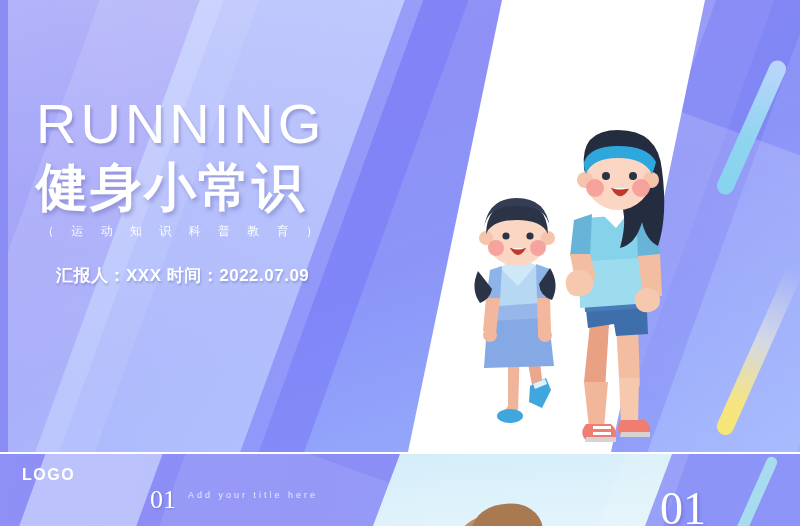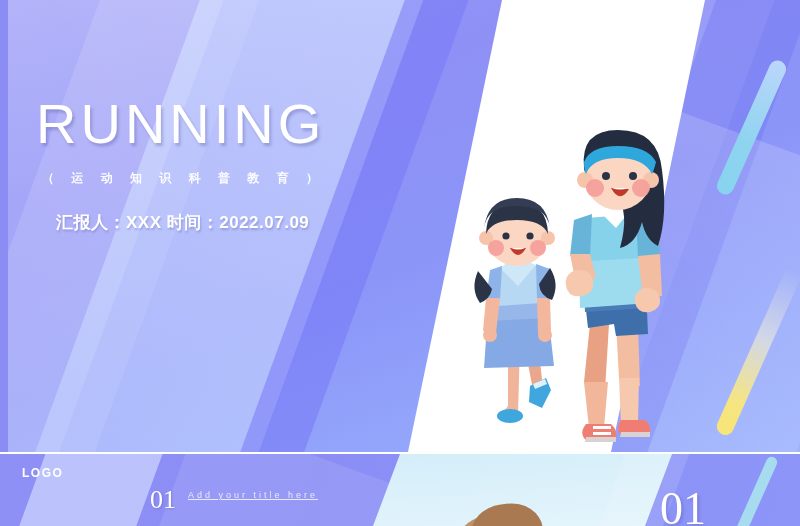--- a/index.html
+++ b/index.html
@@ -89,22 +89,22 @@
     font-family:"Liberation Sans","DejaVu Sans",sans-serif;
   }
   .t-cn{
     margin-top:8px;
     font-size:52px;font-weight:700;color:#ffffff;letter-spacing:2px;
     line-height:1.05;
     text-shadow:2px 3px 4px rgba(60,60,140,.30);
     font-family:"DejaVu Sans","Liberation Sans",sans-serif;
   }
   .t-sub{
-    margin-top:18px;margin-left:6px;
-    font-size:12px;color:#ffffff;letter-spacing:7px;font-weight:700;
+    margin-top:8px;margin-left:6px;
+    font-size:12px;color:#ffffff;letter-spacing:7px;font-weight:400;
     opacity:.96;
   }
   .t-meta{
     margin-top:24px;margin-left:20px;
     font-size:17px;font-weight:700;color:#ffffff;letter-spacing:.5px;
     text-shadow:1px 2px 2px rgba(60,60,140,.25);
   }
 
   
   .illus{position:absolute;left:430px;top:128px;width:280px;height:325px;}
@@ -139,38 +139,38 @@
     background:#c09166;border-radius:50% 50% 10% 10%/90% 90% 10% 10%;
     transform:rotate(-14deg);
   }
   .s2-stripe{
     position:absolute;left:744px;top:452px;width:11px;height:120px;
     background:#a6dbf0;border-radius:14px;
     transform:rotate(24deg);transform-origin:center;
   }
   .logo{
     position:absolute;left:22px;top:466px;
-    font-size:12px;font-weight:700;letter-spacing:1.5px;color:#ffffff;
+    font-size:16px;font-weight:700;letter-spacing:1.5px;color:#ffffff;
   }
   .s2-title{
     position:absolute;left:150px;top:487px;display:flex;align-items:flex-start;gap:12px;
   }
   .s2-num{
     font-family:"Liberation Serif","DejaVu Serif",serif;
     font-size:26px;color:#ffffff;line-height:1;
     text-shadow:1px 1px 2px rgba(70,70,150,.3);
   }
   .s2-txtwrap{display:flex;flex-direction:column;}
   .s2-cn{
     font-size:19px;font-weight:700;color:#ffffff;letter-spacing:1px;line-height:1.1;
     text-shadow:1px 1px 2px rgba(70,70,150,.3);
     font-family:"DejaVu Sans","Liberation Sans",sans-serif;
   }
   .s2-en{
-    margin-top:3px;font-size:9px;color:rgba(255,255,255,.78);letter-spacing:3px;text-decoration:underline;
+    margin-top:3px;font-size:9px;color:rgba(255,255,255,.78);letter-spacing:3px;
   }
   .s2-bignum{
     position:absolute;left:660px;top:486px;
     font-family:"Liberation Serif","DejaVu Serif",serif;
     font-size:46px;color:#ffffff;line-height:1;
     text-shadow:2px 2px 3px rgba(70,70,150,.28);
   }
 </style>
 </head>
 <body>
@@ -290,20 +290,21 @@
           <circle cx="195" cy="48" r="4" fill="#2b3347"></circle>
 
           <path d="M173 60 q9 16 18 1 z" fill="#c0392b"></path>
           <path d="M174 60 q8 3 16 0 z" fill="#ffffff"></path>
         </g>
       </svg>
     </div>
 
     <div class="titleblock">
       <div class="t-running">RUNNING</div>
+      <div class="t-cn">健身小常识</div>
       <div class="t-sub">（ 运 动 知 识 科 普 教 育 ）</div>
       <div class="t-meta">汇报人：XXX 时间：2022.07.09</div>
     </div>
   </div>
 
   <div class="divider"></div>
 
   <div class="slide2">
     <div class="s2-band s2-b1"></div>
     <div class="s2-band s2-b2"></div>

